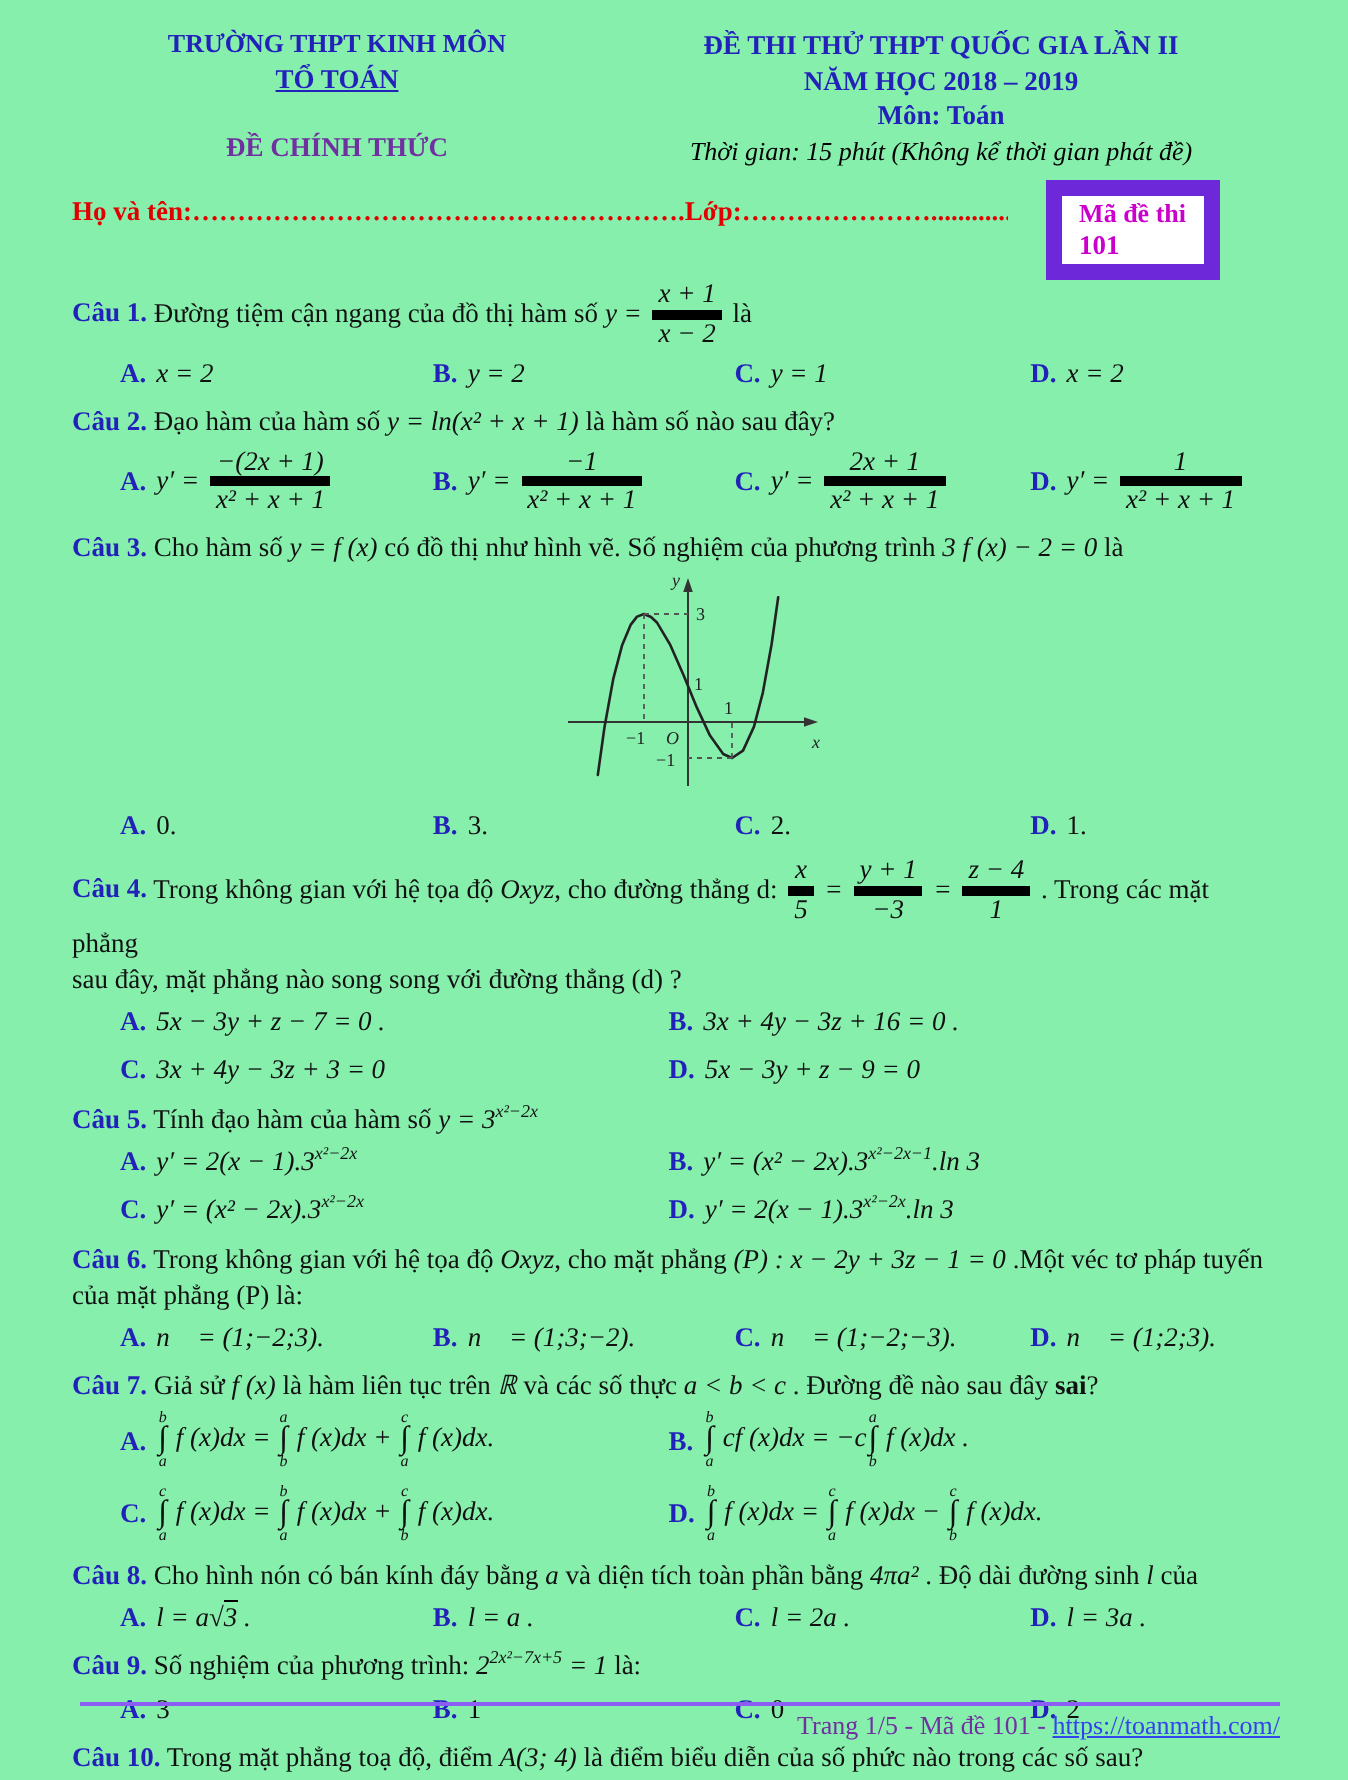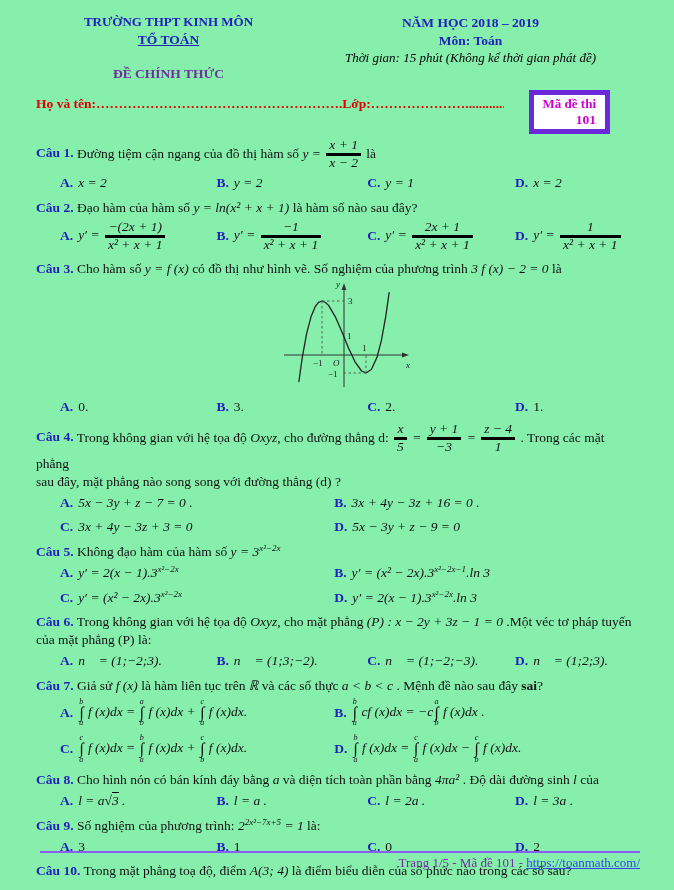--- a/index.html
+++ b/index.html
@@ -10,21 +10,21 @@
   .hdr{display:flex;}
   .hdr-left{width:265px;text-align:center;}
   .hdr-right{flex:1;text-align:center;}
   .blue{color:#2222BB;}
   .school{font-weight:bold;font-size:13px;line-height:1.3;}
   .dept{font-weight:bold;text-decoration:underline;line-height:1.3;}
   .official{color:#7030A0;font-weight:bold;margin-top:18px;}
   .title{font-weight:bold;font-size:13.5px;line-height:1.3;}
   .subject{font-weight:bold;line-height:1.3;}
   .duration{font-style:italic;color:#000;font-size:13px;line-height:1.35;}
-  .code-box{position:absolute;right:64px;top:90px;border:5px solid #6d28d9;padding:1px 9px;text-align:right;background:#fff;}
+  .code-box{position:absolute;right:64px;top:90px;border:8px solid #6d28d9;padding:1px 9px;text-align:left;background:#fff;}
   .code-label{color:#CC00CC;font-weight:bold;font-size:13px;line-height:1.25;}
   .code-value{color:#CC00CC;font-weight:bold;font-size:13.5px;line-height:1.2;}
   .name-line{color:#E00000;font-weight:bold;margin-top:14px;width:468px;
              white-space:nowrap;overflow:hidden;}
   
   .questions{margin-top:26px;}
   .q{margin-top:7px;}
   .qlabel{color:#2222BB;font-weight:bold;}
   .qbody{line-height:1.35;}
   .qbody2{line-height:1.3;}
@@ -32,21 +32,21 @@
   .cols4{grid-template-columns:1.06fr 1.02fr 1fr 0.88fr;}
   .cols2{grid-template-columns:1fr 1.14fr;row-gap:7px;}
   .opt{display:flex;align-items:center;line-height:1.3;}
   .opt-letter{color:#2222BB;font-weight:bold;margin-right:5px;flex:none;}
   
   .t-m{font-style:italic;}
   .t-r{}
   .t-b{font-weight:bold;}
   sup.t-m{font-size:9px;line-height:0;}
   .frac{display:inline-block;vertical-align:middle;text-align:center;margin:0 2px;line-height:1.1;}
-  .fr-num{display:block;padding:0 3px;border-bottom:3px solid #000000;}
+  .fr-num{display:block;padding:0 3px;border-bottom:5px solid #000000;}
   .fr-den{display:block;padding:0 3px;}
   .intgrl{display:inline-flex;flex-direction:column;align-items:center;vertical-align:middle;margin:0 1px;}
   .ilim{font-size:8px;font-style:italic;line-height:1;}
   .isign{font-size:16px;line-height:0.85;}
   .sqrt .rad{font-style:normal;}
   .sqrtv{border-top:1px solid #000;font-style:italic;}
   
   .graph-wrap{text-align:center;margin:1px 0 1px 10px;}
   .graph-wrap svg text{font-family:"Liberation Serif",serif;font-size:9px;fill:#222;}
   .graph-wrap svg .it{font-style:italic;}
@@ -61,20 +61,21 @@
 
 <div class="page">
 
   <div class="hdr">
     <div class="hdr-left">
       <div class="school blue">TRƯỜNG THPT KINH MÔN</div>
       <div class="dept blue">TỔ TOÁN</div>
       <div class="official">ĐỀ CHÍNH THỨC</div>
     </div>
     <div class="hdr-right">
+      <div class="title blue">ĐỀ THI THỬ THPT QUỐC GIA LẦN II</div>
       <div class="title blue">NĂM HỌC 2018 – 2019</div>
       <div class="subject blue">Môn: Toán</div>
       <div class="duration">Thời gian: 15 phút (Không kể thời gian phát đề)</div>
     </div>
   </div>
 
   <div class="code-box">
     <div class="code-label">Mã đề thi</div>
     <div class="code-value">101</div>
   </div>
@@ -187,21 +188,21 @@
             <span><span class="t-m">3x + 4y − 3z + 3 = 0</span></span>
           </div>
         <div class="opt">
             <span class="opt-letter">D.</span>
             <span><span class="t-m">5x − 3y + z − 9 = 0</span></span>
           </div>
       </div>
     </div>
 
     <div class="q">
-      <div class="qbody"><span class="qlabel">Câu 5.</span><span><span class="t-r"> Không đạo hàm của hàm số </span><span class="t-m">y = 3</span><sup class="t-m">x²−2x</sup></span></div>
+      <div class="qbody"><span class="qlabel">Câu 5.</span><span><span class="t-r"> Tính đạo hàm của hàm số </span><span class="t-m">y = 3</span><sup class="t-m">x²−2x</sup></span></div>
       <div class="opts cols2">
         <div class="opt">
             <span class="opt-letter">A.</span>
             <span><span class="t-m">y′ = 2(x − 1).3</span><sup class="t-m">x²−2x</sup></span>
           </div>
         <div class="opt">
             <span class="opt-letter">B.</span>
             <span><span class="t-m">y′ = (x² − 2x).3</span><sup class="t-m">x²−2x−1</sup><span class="t-m">.ln 3</span></span>
           </div>
         <div class="opt">
@@ -232,21 +233,21 @@
             <span><span class="t-m">n⃗ = (1;−2;−3).</span></span>
           </div>
         <div class="opt">
             <span class="opt-letter">D.</span>
             <span><span class="t-m">n⃗ = (1;2;3).</span></span>
           </div>
       </div>
     </div>
 
     <div class="q">
-      <div class="qbody"><span class="qlabel">Câu 7.</span><span><span class="t-r"> Giả sử </span><span class="t-m">f (x)</span><span class="t-r"> là hàm liên tục trên </span><span class="t-m">ℝ</span><span class="t-r"> và các số thực </span><span class="t-m">a &lt; b &lt; c</span><span class="t-r"> . Mệnh đề nào sau đây </span><span class="t-b">sai</span><span class="t-r">?</span></span></div>
+      <div class="qbody"><span class="qlabel">Câu 7.</span><span><span class="t-r"> Giả sử </span><span class="t-m">f (x)</span><span class="t-r"> là hàm liên tục trên </span><span class="t-m">ℝ</span><span class="t-r"> và các số thực </span><span class="t-m">a &lt; b &lt; c</span><span class="t-r"> . Đường đề nào sau đây </span><span class="t-b">sai</span><span class="t-r">?</span></span></div>
       <div class="opts cols2">
         <div class="opt">
             <span class="opt-letter">A.</span>
             <span><span class="intgrl">
                 <span class="ilim">b</span>
                 <span class="isign">∫</span>
                 <span class="ilim">a</span>
               </span><span class="t-m"> f (x)dx = </span><span class="intgrl">
                 <span class="ilim">a</span>
                 <span class="isign">∫</span>

